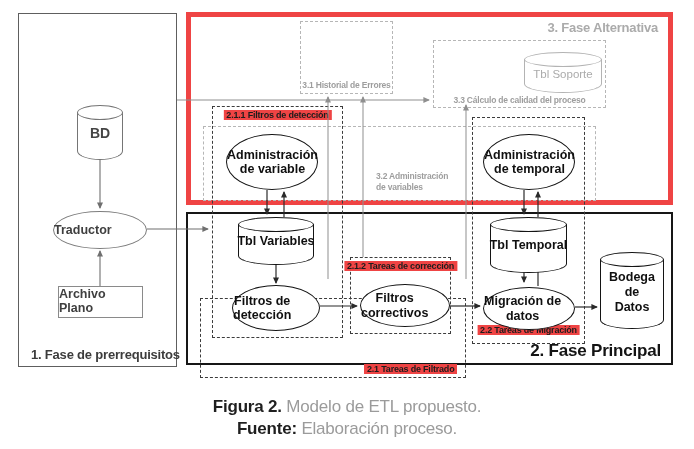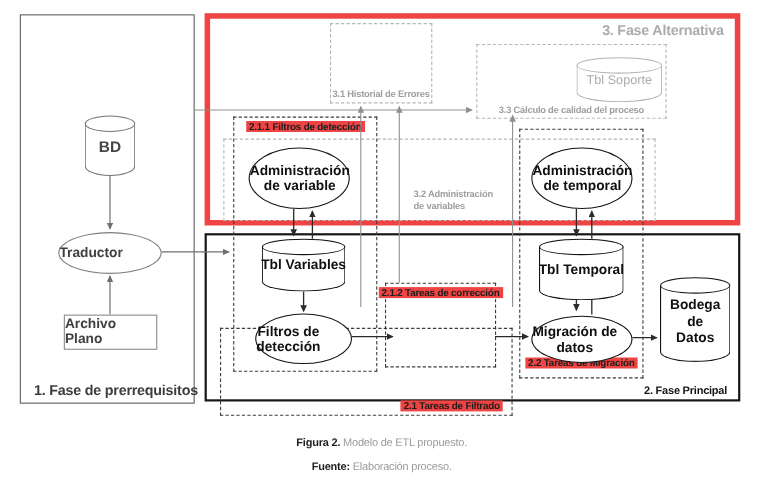--- a/index.html
+++ b/index.html
@@ -36,39 +36,39 @@
   .cyl-black .cyl-body{border:1.5px solid #141414;}
   .cyl-black .cyl-label{color:#101010;font-weight:bold;font-size:12.5px;}
   .cyl-dim .cyl-top{border:1.3px solid #757575;}
   .cyl-dim .cyl-body{border:1.3px solid #757575;}
   .cyl-dim .cyl-label{color:#454545;font-weight:bold;font-size:14px;}
   .cyl-gray .cyl-top{border:1.2px solid #b3b3b3;}
   .cyl-gray .cyl-body{border:1.2px solid #b3b3b3;}
   .cyl-gray .cyl-label{color:#ababab;font-weight:400;font-size:11.5px;}
   .layer{position:absolute;left:0;top:0;z-index:2;}
   .boxlayer{z-index:1;}
-  .caption{position:absolute;left:0;width:694px;text-align:center;font-size:10px;letter-spacing:-0.2px;}
+  .caption{position:absolute;left:0;width:694px;text-align:center;font-size:17px;letter-spacing:-0.2px;}
   .cap-bold{font-weight:bold;color:#1f1f1f;}
   .cap-gray{color:#9b9b9b;}
 </style>
 </head>
 <body>
 
 <div class="stage">
 
   <div class="abs phase1 boxlayer" style="left:18px;top:13px;width:159px;height:354px;">
     <span class="phase-label" style="left:12px;bottom:4px;font-size:13px;color:#3c3c3c;">1. Fase de prerrequisitos</span>
   </div>
 
   <div class="abs phase3 boxlayer" style="left:186px;top:12px;width:487px;height:193px;">
     <span class="phase-label" style="right:10px;top:3px;font-size:13px;color:#ababab;">3. Fase Alternativa</span>
   </div>
 
   <div class="abs phase2 boxlayer" style="left:186px;top:212px;width:487px;height:153px;">
-    <span class="phase-label" style="right:10px;bottom:2px;font-size:10px;color:#141414;margin-top:20px;">2. Fase Principal</span>
+    <span class="phase-label" style="right:10px;bottom:2px;font-size:17px;color:#141414;margin-top:20px;">2. Fase Principal</span>
   </div>
 
   <div class="abs gbox-gray boxlayer" style="left:300px;top:21px;width:93px;height:73px;">
     <span class="grp-label-gray" style="left:50%;transform:translateX(-50%);bottom:3px;">3.1 Historial de Errores</span>
   </div>
 
   <div class="abs gbox-gray boxlayer" style="left:433px;top:40px;width:173px;height:68px;">
     <span class="grp-label-gray" style="left:50%;transform:translateX(-50%);bottom:2px;">3.3 Cálculo de calidad del proceso</span>
   </div>
 
@@ -166,20 +166,24 @@
     <div class="cyl-top"></div>
     <div class="cyl-body"></div>
     <div class="cyl-label">Tbl Temporal</div>
   </div>
 
   <div class="abs ellipse ell-black" style="left:232px;top:285px;width:88px;height:46px;">
     <span class="pre">Filtros de
 detección</span>
   </div>
 
+  <div class="abs ellipse ell-black" style="left:360px;top:284px;width:90px;height:43px;">
+    <span class="pre">Filtros
+correctivos</span>
+  </div>
 
   <div class="abs ellipse ell-black" style="left:483px;top:287px;width:92px;height:43px;">
     <span class="pre">Migración de
 datos</span>
   </div>
 
   <div class="cyl cyl-black" style="left:600px;top:252px;width:64px;height:77px;">
     <div class="cyl-top"></div>
     <div class="cyl-body"></div>
     <div class="cyl-label pre">Bodega

